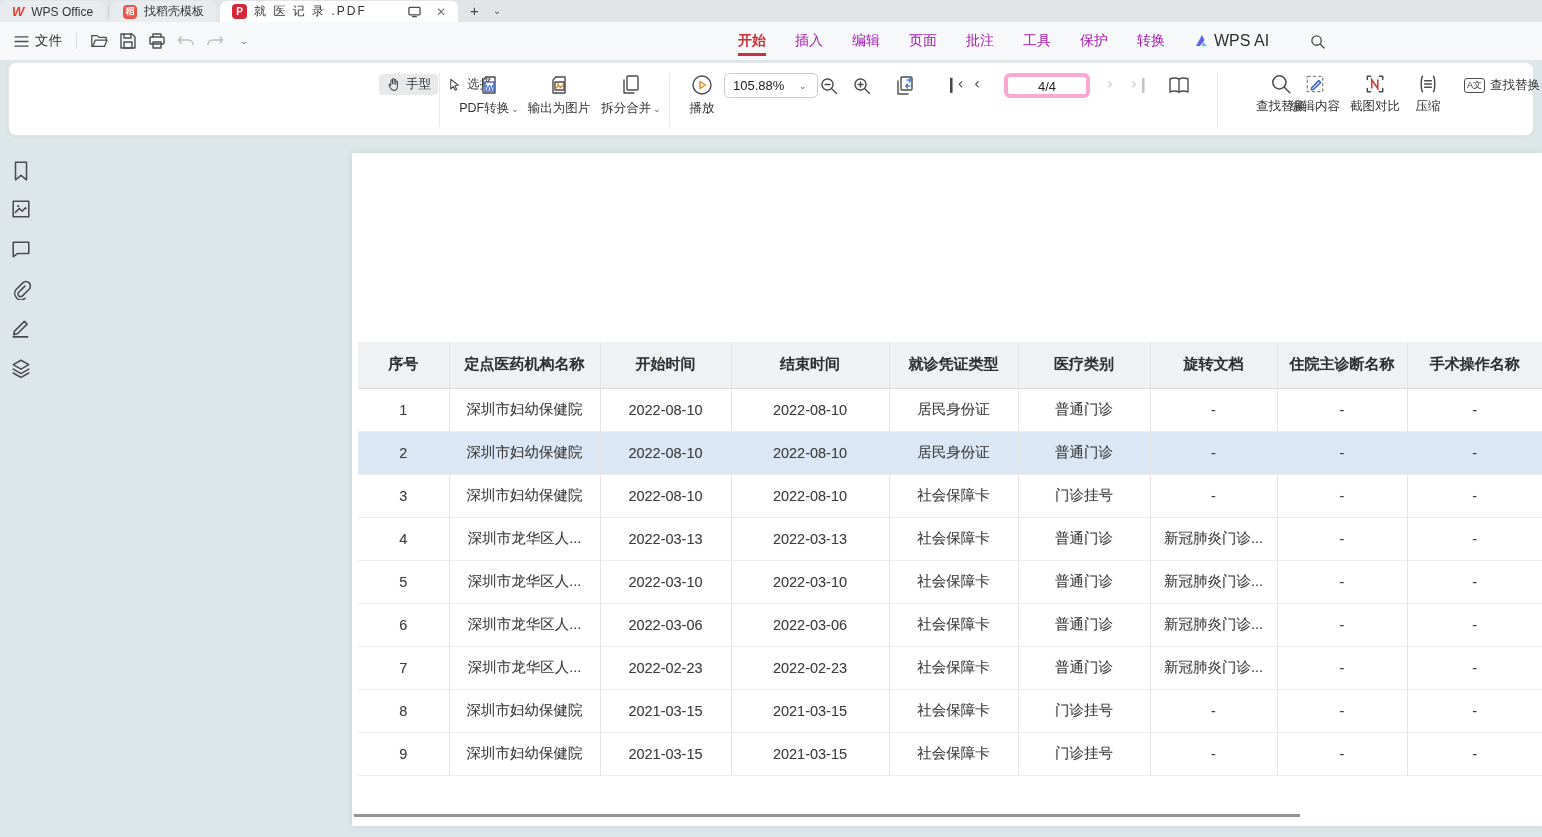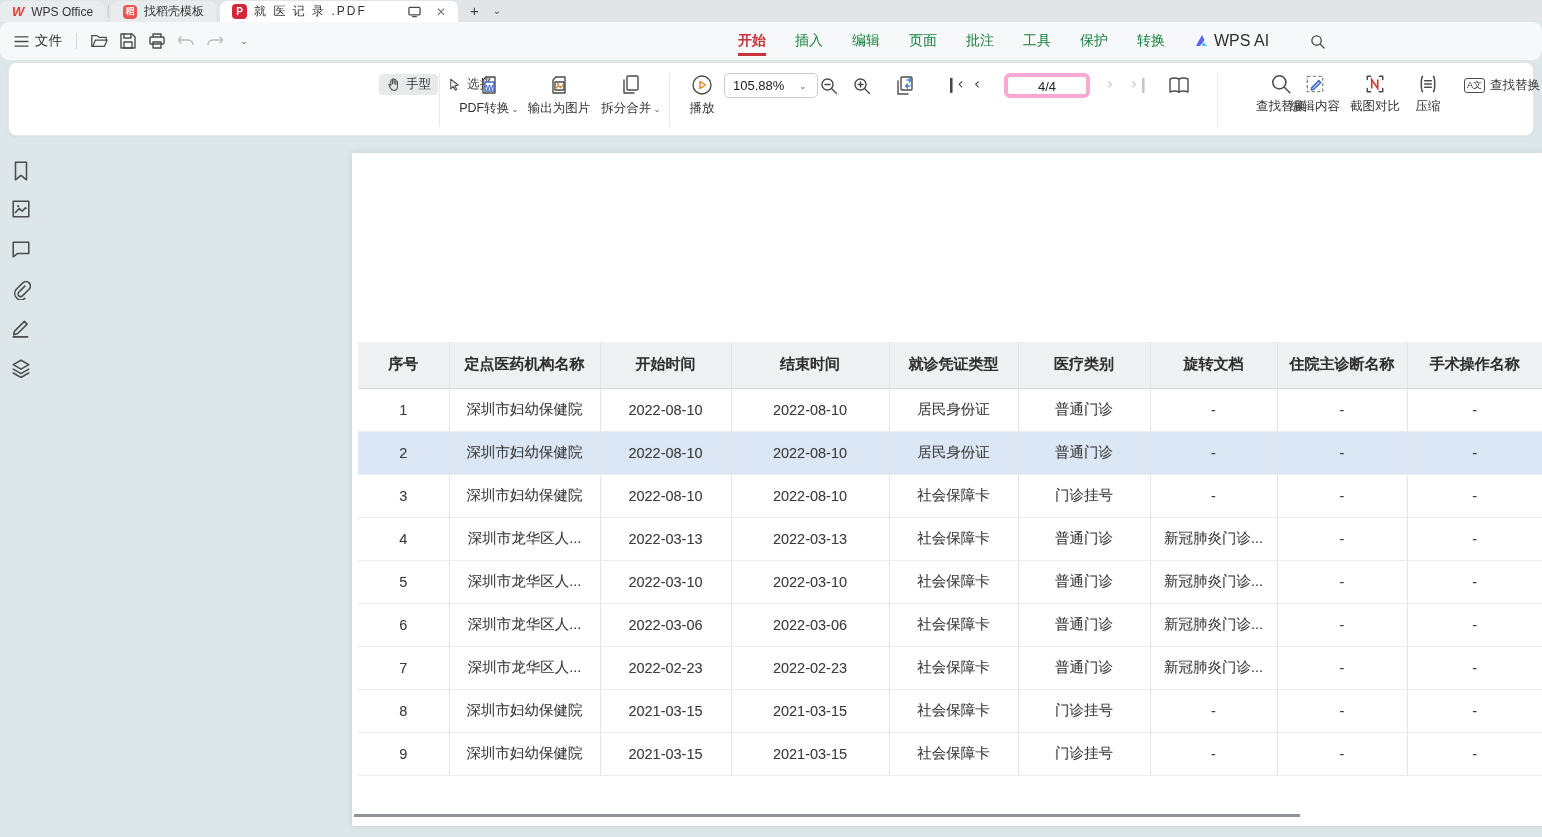--- a/index.html
+++ b/index.html
@@ -20,29 +20,29 @@
     font-size:9px; display:flex; align-items:center; justify-content:center; font-weight:bold; }
   .tab .pdfbadge { width:15px; height:15px; border-radius:4px; background:#d3273a; color:#fff;
     font-size:10px; display:flex; align-items:center; justify-content:center; font-weight:bold; }
   .tab .tab-x, .tab .tab-mon { color:#777; font-size:12px; margin-left:8px; cursor:pointer; }
   .tab-extra { display:flex; align-items:center; gap:14px; margin:0 0 3px 12px;
     color:#444; font-size:15px; }
   .tab-extra .chev { font-size:10px; color:#555; }
 
   
   .menurow { position:absolute; left:0; top:22px; width:1542px; height:38px;
-    background:#f7f8f9; display:flex; align-items:center;border-radius:9px; }
+    background:#f7f8f9; display:flex; align-items:center; }
   .filebtn { display:flex; align-items:center; gap:6px; font-size:13.5px; color:#333;
     padding:0 14px; }
   .vsep { width:1px; height:16px; background:#d7dadc; }
   .qicons { display:flex; align-items:center; gap:9px; padding:0 12px; }
   .qicons .qi { width:20px; height:20px; display:flex; align-items:center; justify-content:center; }
   .menus { position:absolute; left:738px; top:0; height:38px; display:flex;
     align-items:center; gap:29px; }
-  .menu-item { font-size:14px; color:#15803d; position:relative; padding:8px 0; cursor:pointer; }
+  .menu-item { font-size:14px; color:#a21caf; position:relative; padding:8px 0; cursor:pointer; }
   .menu-item.active { color:#c7333a; font-weight:bold; }
   .menu-item.active::after { content:""; position:absolute; left:0; right:0; bottom:2px;
     height:3px; background:#c7333a; }
   .ai-item { display:flex; align-items:center; gap:5px; font-size:16px; color:#2f2f2f; }
   .menu-search { margin-left:12px; }
 
   
   .ribbon { position:absolute; left:8px; top:62px; width:1526px; height:74px;
     background:#ffffff; border:1px solid #e3e5e6; border-radius:8px;
     box-shadow:0 1px 3px rgba(0,0,0,.04); }

